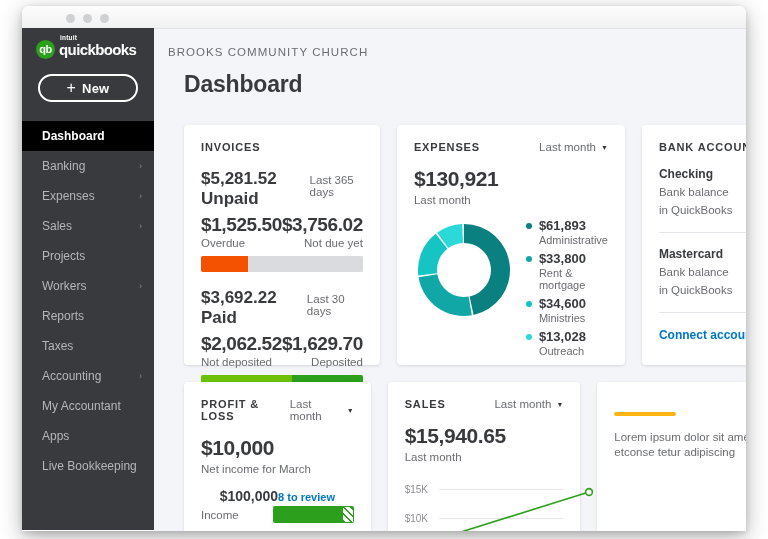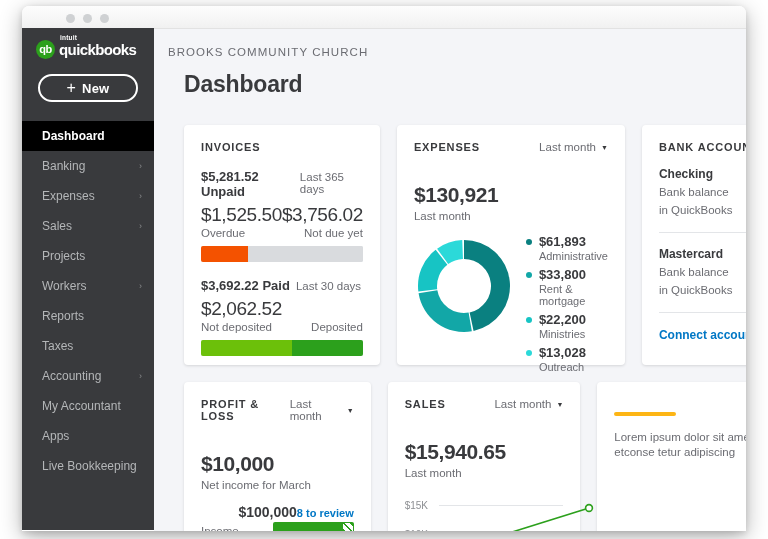--- a/index.html
+++ b/index.html
@@ -118,53 +118,53 @@
     font-size: 11px; color: #393a3d; font-weight: bold; letter-spacing: .85px;
   }
   .card-period {
     font-size: 11.5px; color: #6b6c72; cursor: pointer;
     display: flex; align-items: center; gap: 5px;
   }
   .card-period .chev { font-size: 7px; color: #393a3d; }
 
   
   .inv-line { margin-top: 16px; display: flex; align-items: baseline; gap: 6px; }
-  .inv-amount-bold { font-size: 13px; color: #393a3d; font-weight: bold; }
+  .inv-amount-bold { font-size: 17px; color: #393a3d; font-weight: bold; }
   .inv-range { font-size: 11.5px; color: #6b6c72; }
   .big-pair { display: flex; justify-content: space-between; margin-top: 5px; }
-  .big-num { font-size: 19px; color: #393a3d; font-weight: normal; letter-spacing: -.4px; }
+  .big-num { font-size: 19px; color: #393a3d; font-weight: bold; letter-spacing: -.4px; }
   .sub-pair { display: flex; justify-content: space-between; margin-top: 1px; }
   .sub-lbl { font-size: 11.5px; color: #6b6c72; }
   .bar { margin-top: 7px; height: 16px; border-radius: 2px;
          overflow: hidden; display: flex; background: #d9dbde; }
   .bar .seg { height: 100%; }
 
   
   .big-total { font-size: 21px; color: #393a3d; font-weight: bold;
-               margin-top: 30px; letter-spacing: -.4px; }
+               margin-top: 14px; letter-spacing: -.4px; }
   .small-sub { font-size: 11.5px; color: #6b6c72; margin-top: 3px; }
   .exp-body { display: flex; margin-top: 10px; }
   .donut-wrap { width: 102px; padding-top: 4px; }
   .legend { flex: 1; padding-left: 10px; padding-top: 2px; }
   .legend-item { margin-bottom: 5px; }
   .legend-amt { font-size: 13px; color: #393a3d; font-weight: bold;
                 display: flex; align-items: center; }
   .legend-dot { width: 6px; height: 6px; border-radius: 50%; margin-right: 7px; }
   .legend-cat { font-size: 11px; color: #6b6c72; margin-left: 13px; margin-top: 1px; }
 
   
   .bank-acct { padding-top: 14px; }
   .bank-name { font-size: 12px; color: #393a3d; font-weight: bold; }
   .bank-line { font-size: 11.5px; color: #6b6c72; margin-top: 4px; line-height: 14px; }
   .bank-div { border-bottom: 1px solid #e3e5e8; margin-top: 15px; }
   .bank-link { font-size: 12px; color: #0077c5; font-weight: bold;
                margin-top: 15px; cursor: pointer; }
 
   
-  .pl-row { display: flex; justify-content: flex-end;
+  .pl-row { display: flex; justify-content: center;
             align-items: baseline; margin-top: 13px; }
   .pl-amt { font-size: 14px; color: #393a3d; font-weight: bold; }
   .pl-review { font-size: 11px; color: #0077c5; font-weight: bold; cursor: pointer; }
   .pl-bar-row { display: flex; align-items: center; margin-top: 2px; gap: 10px; }
   .pl-lbl { font-size: 11.5px; color: #6b6c72; width: 62px; }
   .pl-bar { flex: 1; height: 17px; border-radius: 2px; display: flex; overflow: hidden; }
   .pl-bar .solid { background: #2ca01c; }
   .pl-bar .hatch {
     background-color: #ffffff;
     background-image: repeating-linear-gradient(45deg,
@@ -255,20 +255,21 @@
               <span class="seg" style="width: 29%; background: rgb(244, 82, 0);"></span>
               <span class="seg" style="width: 71%; background: rgb(217, 219, 222);"></span>
             </div>
 
           <div class="inv-line">
             <span class="inv-amount-bold">$3,692.22 Paid</span>
             <span class="inv-range">Last 30 days</span>
           </div>
           <div class="big-pair">
             <span class="big-num">$2,062.52</span>
+            <span class="big-num">$1,629.70</span>
           </div>
           <div class="sub-pair">
             <span class="sub-lbl">Not deposited</span>
             <span class="sub-lbl">Deposited</span>
           </div>
           <div class="bar" id="paid-bar">
               <span class="seg" style="width: 56%; background: rgb(108, 192, 10);"></span>
               <span class="seg" style="width: 44%; background: rgb(44, 160, 28);"></span>
             </div>
         </div>
@@ -306,21 +307,21 @@
                 <div class="legend-item">
                   <div class="legend-amt">
                     <span class="legend-dot" style="background:#12a7a7"></span>
                     <span>$33,800</span>
                   </div>
                   <div class="legend-cat">Rent &amp; mortgage</div>
                 </div>
                 <div class="legend-item">
                   <div class="legend-amt">
                     <span class="legend-dot" style="background:#17c4c4"></span>
-                    <span>$22,200</span>
+                    <span>$34,600</span>
                   </div>
                   <div class="legend-cat">Ministries</div>
                 </div>
                 <div class="legend-item">
                   <div class="legend-amt">
                     <span class="legend-dot" style="background:#2bd9d9"></span>
                     <span>$13,028</span>
                   </div>
                   <div class="legend-cat">Outreach</div>
                 </div>

